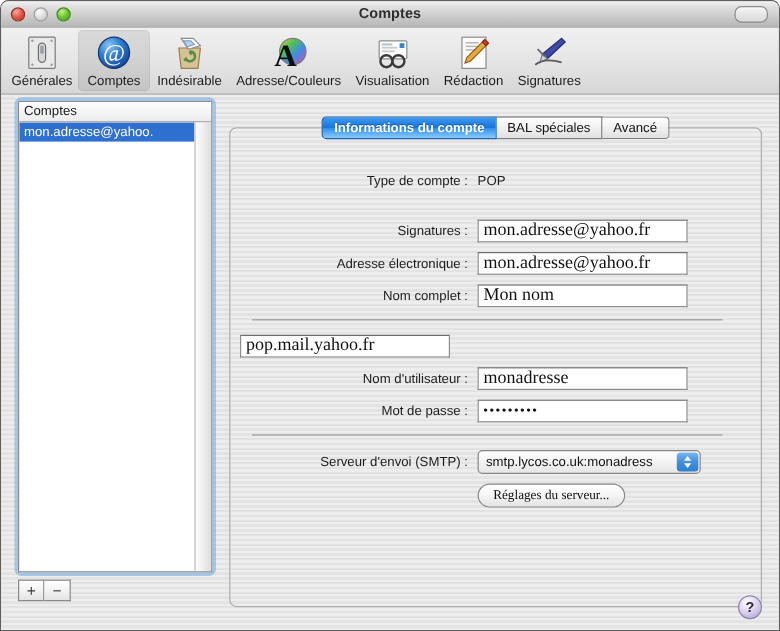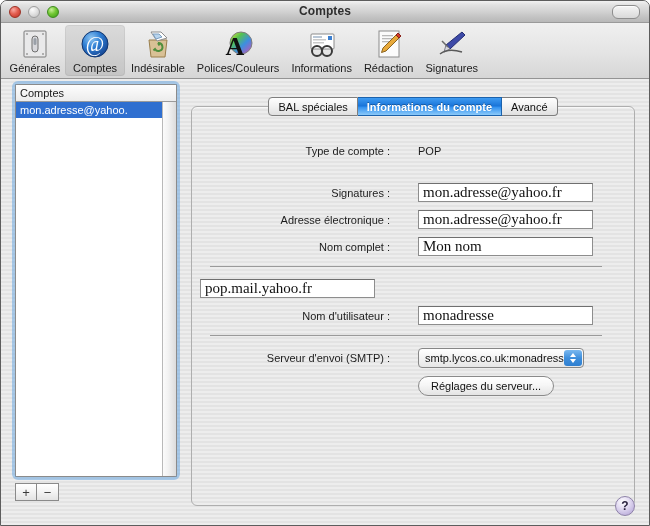--- a/index.html
+++ b/index.html
@@ -275,21 +275,20 @@
   .form {
     position: absolute;
     left: 0; top: 0; right: 0; bottom: 0;
     padding: 38px 22px 0 8px;
     box-sizing: border-box;
   }
   .row {
     display: flex;
     align-items: center;
     margin-bottom: 8px;
-    gap: 20px;
   }
   .lbl {
     width: 198px;
     text-align: right;
     padding-right: 8px;
     font-size: 11px;
     color: #1c1c1c;
     box-sizing: border-box;
     white-space: nowrap;
   }
@@ -317,21 +316,21 @@
     letter-spacing: 1.6px;
     font-size: 10px;
   }
   .sep {
     height: 1px;
     background: #9a9a9a;
     margin: 10px 10px 12px 10px;
   }
   .popup {
     position: relative;
-    width: 166px;
+    width: 186px;
     height: 20px;
     border: 1px solid #878787;
     border-radius: 4px;
     background: linear-gradient(to bottom, #ffffff 0%, #f4f4f4 45%, #e6e6e6 100%);
     box-sizing: border-box;
     display: flex;
     align-items: center;
     padding: 0 22px 0 6px;
     font-size: 11px;
     color: #101010;
@@ -362,20 +361,21 @@
     border: 1px solid #8a8a8a;
     border-radius: 10px;
     background: linear-gradient(to bottom, #ffffff 0%, #f6f6f6 45%, #e4e4e4 100%);
     font-size: 11px;
     color: #101010;
     padding: 0 12px;
     display: inline-flex;
     align-items: center;
     box-sizing: border-box;
     white-space: nowrap;
+    font-family: Liberation Serif, serif;
   }
 
   
   .help {
     position: absolute;
     right: 14px;
     bottom: 11px;
     width: 20px; height: 20px;
     border-radius: 50%;
     border: 1px solid #8e82a8;
@@ -446,35 +446,35 @@
           <linearGradient id="cw1" x1="0" y1="0" x2="1" y2="1">
             <stop offset="0%" stop-color="#f2e23d"></stop>
               <stop offset="30%" stop-color="#56c34d"></stop>
             <stop offset="60%" stop-color="#3c8fe0"></stop>
               <stop offset="100%" stop-color="#d84bb0"></stop>
           </linearGradient>
         </defs>
         <circle cx="19" cy="15" r="11" fill="url(#cw1)" stroke="#7e7e7e"></circle>
         <text x="13" y="27" font-family="Liberation Serif, serif" font-size="26" font-weight="bold" fill="#101010" text-anchor="middle">A</text>
       </svg>
-      <span class="tb-label">Polices/Couleurs</span>
+      <span class="tb-label">Adresse/Couleurs</span>
     </div>
 
     <div class="tb-item wide">
       <svg class="tb-icon" viewBox="0 0 32 32">
         <rect x="5" y="6" width="23" height="15" rx="1" fill="#ffffff" stroke="#8b8b8b"></rect>
         <rect x="7" y="8" width="9" height="2" fill="#b9c7d6"></rect>
         <rect x="7" y="11" width="13" height="1.5" fill="#c9c9c9"></rect>
         <rect x="7" y="14" width="11" height="1.5" fill="#c9c9c9"></rect>
         <rect x="22" y="8" width="4" height="4" fill="#3b7fd0"></rect>
         <circle cx="11" cy="23" r="5" fill="none" stroke="#3a3a3a" stroke-width="2"></circle>
         <circle cx="21" cy="23" r="5" fill="none" stroke="#3a3a3a" stroke-width="2"></circle>
         <path d="M16 22 h0.5" stroke="#3a3a3a" stroke-width="2"></path>
       </svg>
-      <span class="tb-label">Informations</span>
+      <span class="tb-label">Visualisation</span>
     </div>
 
     <div class="tb-item wide">
       <svg class="tb-icon" viewBox="0 0 32 32">
         <rect x="6" y="3" width="20" height="26" fill="#fbfbfb" stroke="#8b8b8b"></rect>
         <rect x="9" y="7" width="11" height="1.3" fill="#b9b9b9"></rect>
         <rect x="9" y="10" width="13" height="1.3" fill="#b9b9b9"></rect>
         <rect x="9" y="13" width="9" height="1.3" fill="#b9b9b9"></rect>
         <path d="M25 5 l3 3 -15 15 -4.5 1.5 1.5 -4.5 z" fill="#e8a93a" stroke="#8a6420"></path>
         <path d="M25 5 l3 3 -2 2 -3 -3 z" fill="#d23b2a" stroke="#8a2218"></path>
@@ -509,22 +509,22 @@
     </div>
 
     <div class="addrem">
       <div class="sq-btn">+</div>
       <div class="sq-btn">−</div>
     </div>
 
     <div class="tabview">
 
       <div class="tabstrip">
+        <div class="tab active">Informations du compte</div>
         <div class="tab">BAL spéciales</div>
-        <div class="tab active">Informations du compte</div>
         <div class="tab">Avancé</div>
       </div>
 
       <div class="tabpanel">
         <div class="form">
 
           <div class="row">
             <div class="lbl">Type de compte :</div>
             <div class="static-val">POP</div>
           </div>
@@ -550,20 +550,24 @@
 
           <div class="row">
             <div class="tf">pop.mail.yahoo.fr</div>
           </div>
 
           <div class="row">
             <div class="lbl">Nom d'utilisateur :</div>
             <div class="tf">monadresse</div>
           </div>
 
+          <div class="row">
+            <div class="lbl">Mot de passe :</div>
+            <div class="tf pw">•••••••••</div>
+          </div>
 
           <div class="sep"></div>
 
           <div class="row">
             <div class="lbl">Serveur d'envoi (SMTP) :</div>
             <div class="popup">
               <span>smtp.lycos.co.uk:monadress</span>
               <span class="popup-arrows">
                 <span class="arrow-up"></span>
                 <span class="arrow-dn"></span>

